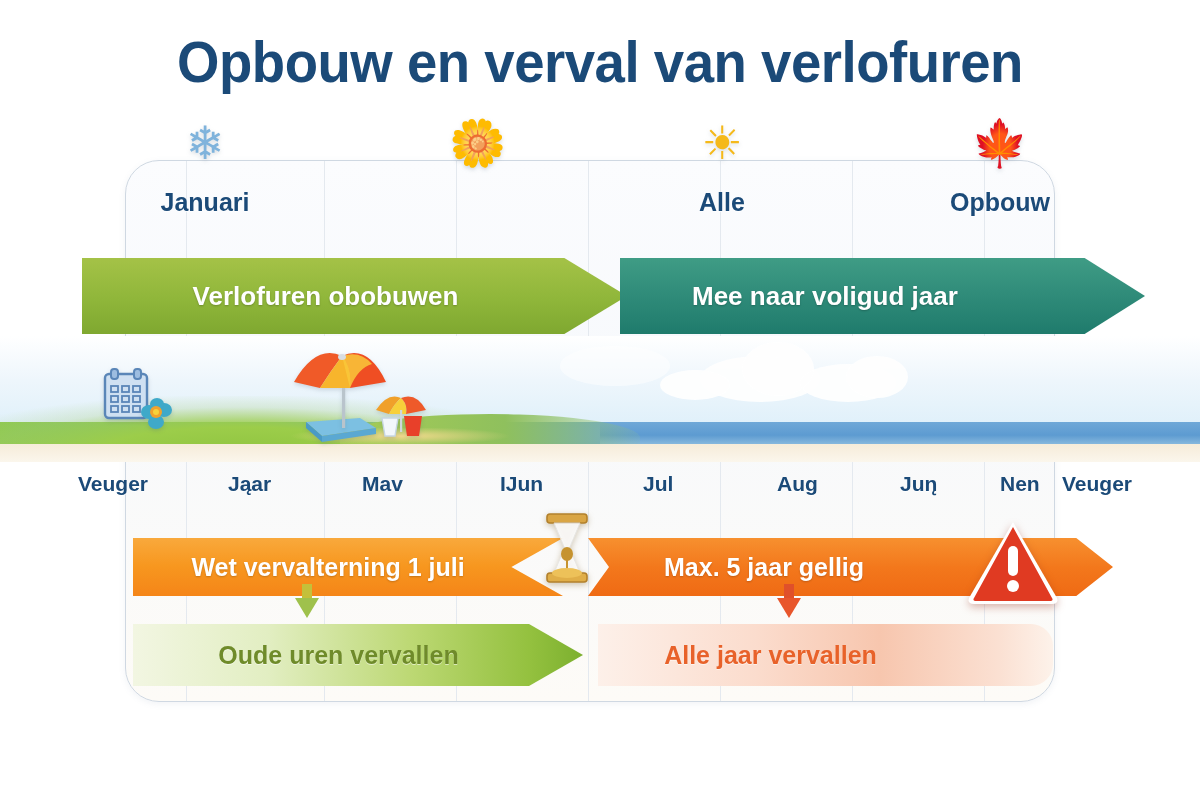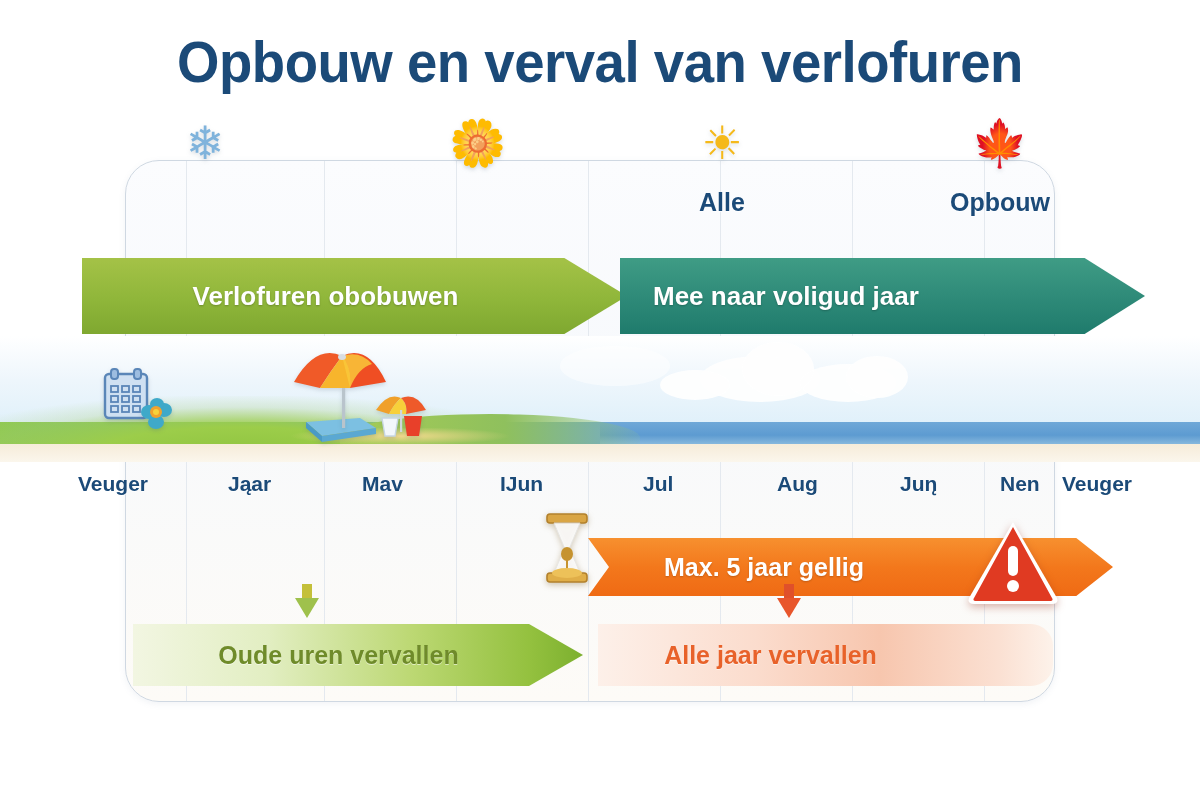--- a/index.html
+++ b/index.html
@@ -60,21 +60,21 @@
     background:linear-gradient(180deg,#a4c247 0%,#8fb63a 55%,#7fa830 100%);
     clip-path:polygon(0 0,88.5% 0,100% 50%,88.5% 100%,0 100%);
     filter:drop-shadow(1px 2px 3px rgba(100,120,60,.28));
   }
   .arr-teal{
     left:620px;top:258px;width:525px;
     background:linear-gradient(180deg,#3f9c85 0%,#2f8b79 50%,#1f7b6c 100%);
     clip-path:polygon(0 0,88.5% 0,100% 50%,88.5% 100%,0 100%);
     filter:drop-shadow(1px 2px 3px rgba(30,90,80,.30));
   }
-  .arr-teal .txt{text-align:left;padding-left:33px;width:auto;}
+  .arr-teal .txt{text-align:left;padding-left:72px;width:auto;}
   .arr-green .txt{text-align:center;padding-right:58px;}
 
   
   .scene{position:absolute;left:0;top:336px;width:1200px;height:126px;overflow:hidden;}
   .sky{position:absolute;inset:0;
     background:linear-gradient(180deg,#ffffff 0%,#eef6fc 35%,#dff0fa 72%,#cfe8f7 100%);}
   .cloud{position:absolute;background:#ffffff;border-radius:50%;opacity:.92;
     filter:blur(.4px);}
   .sea{position:absolute;left:0;right:0;top:86px;height:22px;
     background:linear-gradient(180deg,#6fa8d8 0%,#5d9bd1 60%,#86b8dd 100%);}
@@ -173,20 +173,21 @@
     <div class="vgrid" style="left:198px"></div>
     <div class="vgrid" style="left:330px"></div>
     <div class="vgrid" style="left:462px"></div>
     <div class="vgrid" style="left:594px"></div>
     <div class="vgrid" style="left:726px"></div>
     <div class="vgrid" style="left:858px"></div>
   </div>
 
   <div class="season" style="left:115px">
     <span class="glyph" style="color:#7fb3dc">❄</span>
+    <span class="lbl">Januari</span>
   </div>
   <div class="season" style="left:388px">
     <span class="glyph">🌼</span>
   </div>
   <div class="season" style="left:632px">
     <span class="glyph" style="color:#f5b91a">☀</span>
     <span class="lbl">Alle</span>
   </div>
   <div class="season" style="left:910px">
     <span class="glyph">🍁</span>
@@ -271,20 +272,23 @@
   <div class="month" style="left:78px">Veuger</div>
   <div class="month" style="left:228px">Jąar</div>
   <div class="month" style="left:362px">Mav</div>
   <div class="month" style="left:500px">IJun</div>
   <div class="month" style="left:643px">Jul</div>
   <div class="month" style="left:777px">Aug</div>
   <div class="month" style="left:900px">Jun̨</div>
   <div class="month" style="left:1000px">Nen</div>
   <div class="month" style="left:1062px">Veuger</div>
 
+  <div class="orange-l">
+    <span class="txt">Wet vervalterning 1 juli</span>
+  </div>
   <div class="orange-r">
     <span class="txt">Max. 5 jaar gellig</span>
   </div>
 
   <svg class="hourglass" width="52" height="72" viewBox="0 0 52 72">
     <rect x="6" y="2" width="40" height="9" rx="3" fill="#d9a544" stroke="#b3812c" stroke-width="1.6"></rect>
     <rect x="6" y="61" width="40" height="9" rx="3" fill="#e0ae48" stroke="#b3812c" stroke-width="1.6"></rect>
     <path d="M13 11 L39 11 L28.5 36 L39 61 L13 61 L23.5 36 Z" fill="#fdfdfd" opacity=".85" stroke="#e6e6e6" stroke-width="1"></path>
     <ellipse cx="26" cy="42" rx="6" ry="7" fill="#c6932f"></ellipse>
     <rect x="25" y="46" width="2" height="16" fill="#c6932f"></rect>

